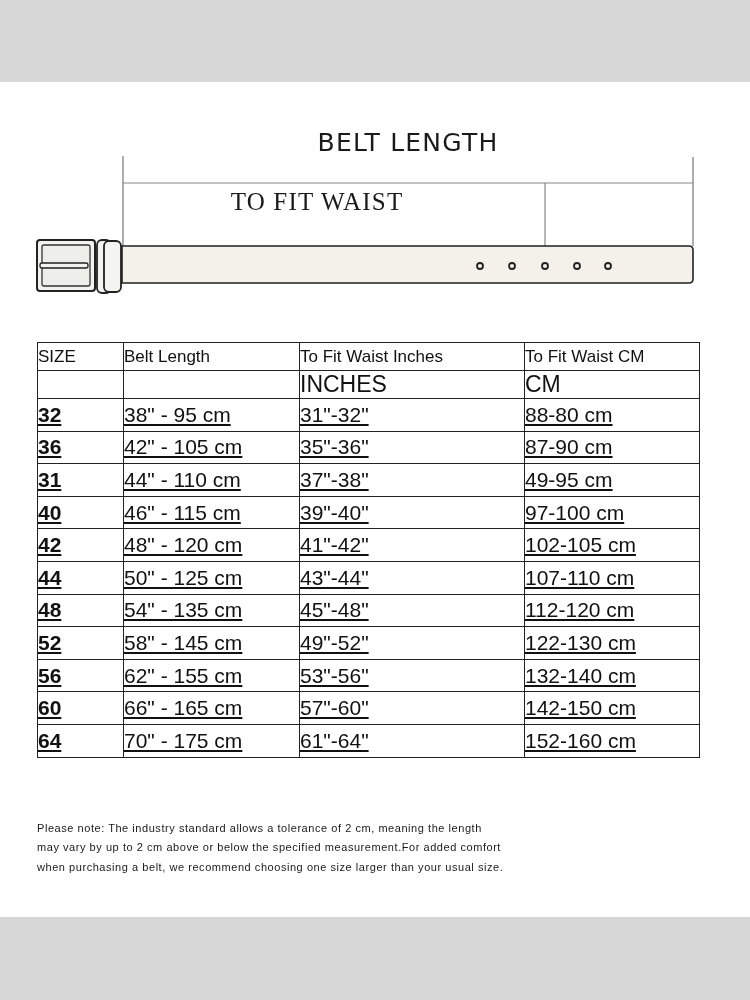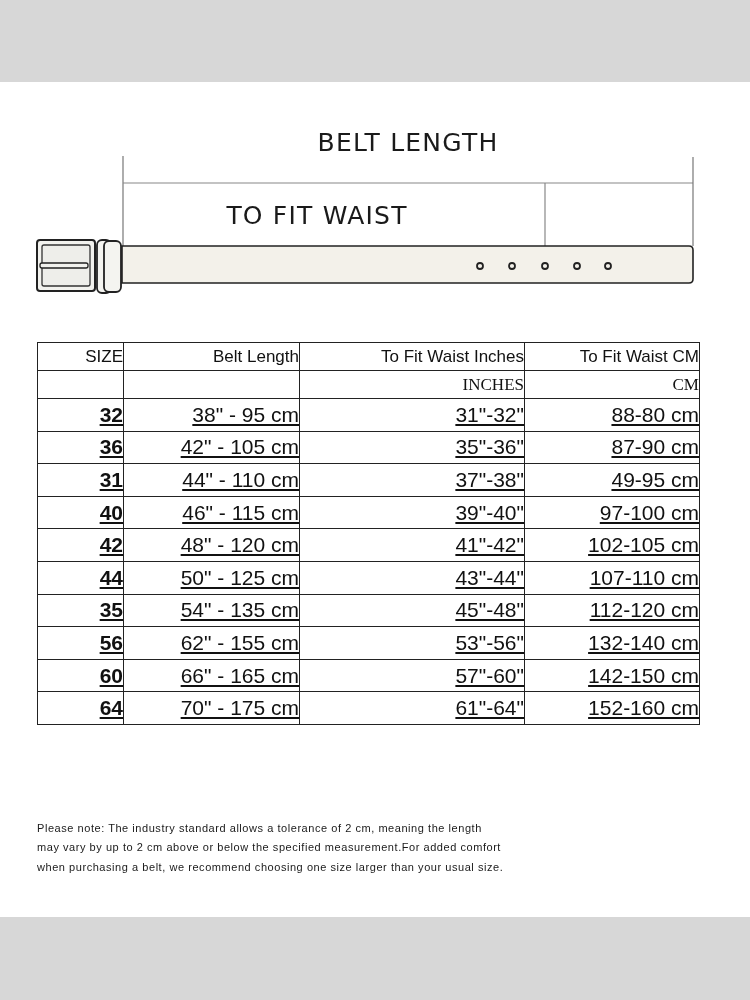--- a/index.html
+++ b/index.html
@@ -13,38 +13,38 @@
   .band.top { top: 0; height: 82px; }
   .band.bottom { top: 917px; height: 83px; }
 
   .diagram { position: absolute; left: 0; top: 82px; width: 750px; height: 230px; }
   .diag-title {
     position: absolute; left: 123px; width: 570px; text-align: center;
     font-family: "DejaVu Sans", sans-serif; font-size: 25px; letter-spacing: 1.2px;
     color: #1a1a1a; font-weight: 400;
   }
   .diag-title.belt { top: 46px; }
-  .diag-title.waist { top: 119px; width: 388px; }
+  .diag-title.waist { top: 106px; width: 388px; font-family: Liberation Serif, serif; }
   .diagram svg { position: absolute; left: 0; top: 0; }
 
   table.sizes {
     position: absolute; left: 37px; top: 342px; width: 662px;
     border-collapse: collapse; table-layout: fixed;
     font-family: "Liberation Sans", sans-serif;
   }
   table.sizes td, table.sizes th {
-    border: 1.5px solid #222; text-align: right; padding: 0;
+    border: 1.5px solid #222; text-align: left; padding: 0;
     font-weight: 400; color: #111; overflow: hidden; white-space: nowrap;
   }
   table.sizes col.c1 { width: 86px; }
   table.sizes col.c2 { width: 176px; }
   table.sizes col.c3 { width: 225px; }
   table.sizes col.c4 { width: 175px; }
   tr.hdr th { height: 27px; font-size: 17px; }
-  tr.sub td { height: 27px; font-size: 17px; font-family: Liberation Serif, serif; }
+  tr.sub td { height: 27px; font-size: 23px; }
   tr.row td { height: 31.6px; font-size: 21px; text-decoration: underline; }
   tr.row td.size { font-weight: 700; }
 
   .note {
     position: absolute; left: 37px; top: 819px; width: 700px;
     font-family: "Liberation Sans", sans-serif; font-size: 11px; line-height: 19.3px;
     color: #1a1a1a; letter-spacing: 0.55px;
   }
   .note span { display: block; white-space: nowrap; }
 </style>
@@ -132,24 +132,30 @@
     <td>41"-42"</td>
     <td>102-105 cm</td>
   </tr>
   <tr class="row">
     <td class="size">44</td>
     <td>50" - 125 cm</td>
     <td>43"-44"</td>
     <td>107-110 cm</td>
   </tr>
   <tr class="row">
-    <td class="size">35</td>
+    <td class="size">48</td>
     <td>54" - 135 cm</td>
     <td>45"-48"</td>
     <td>112-120 cm</td>
+  </tr>
+  <tr class="row">
+    <td class="size">52</td>
+    <td>58" - 145 cm</td>
+    <td>49"-52"</td>
+    <td>122-130 cm</td>
   </tr>
   <tr class="row">
     <td class="size">56</td>
     <td>62" - 155 cm</td>
     <td>53"-56"</td>
     <td>132-140 cm</td>
   </tr>
   <tr class="row">
     <td class="size">60</td>
     <td>66" - 165 cm</td>

